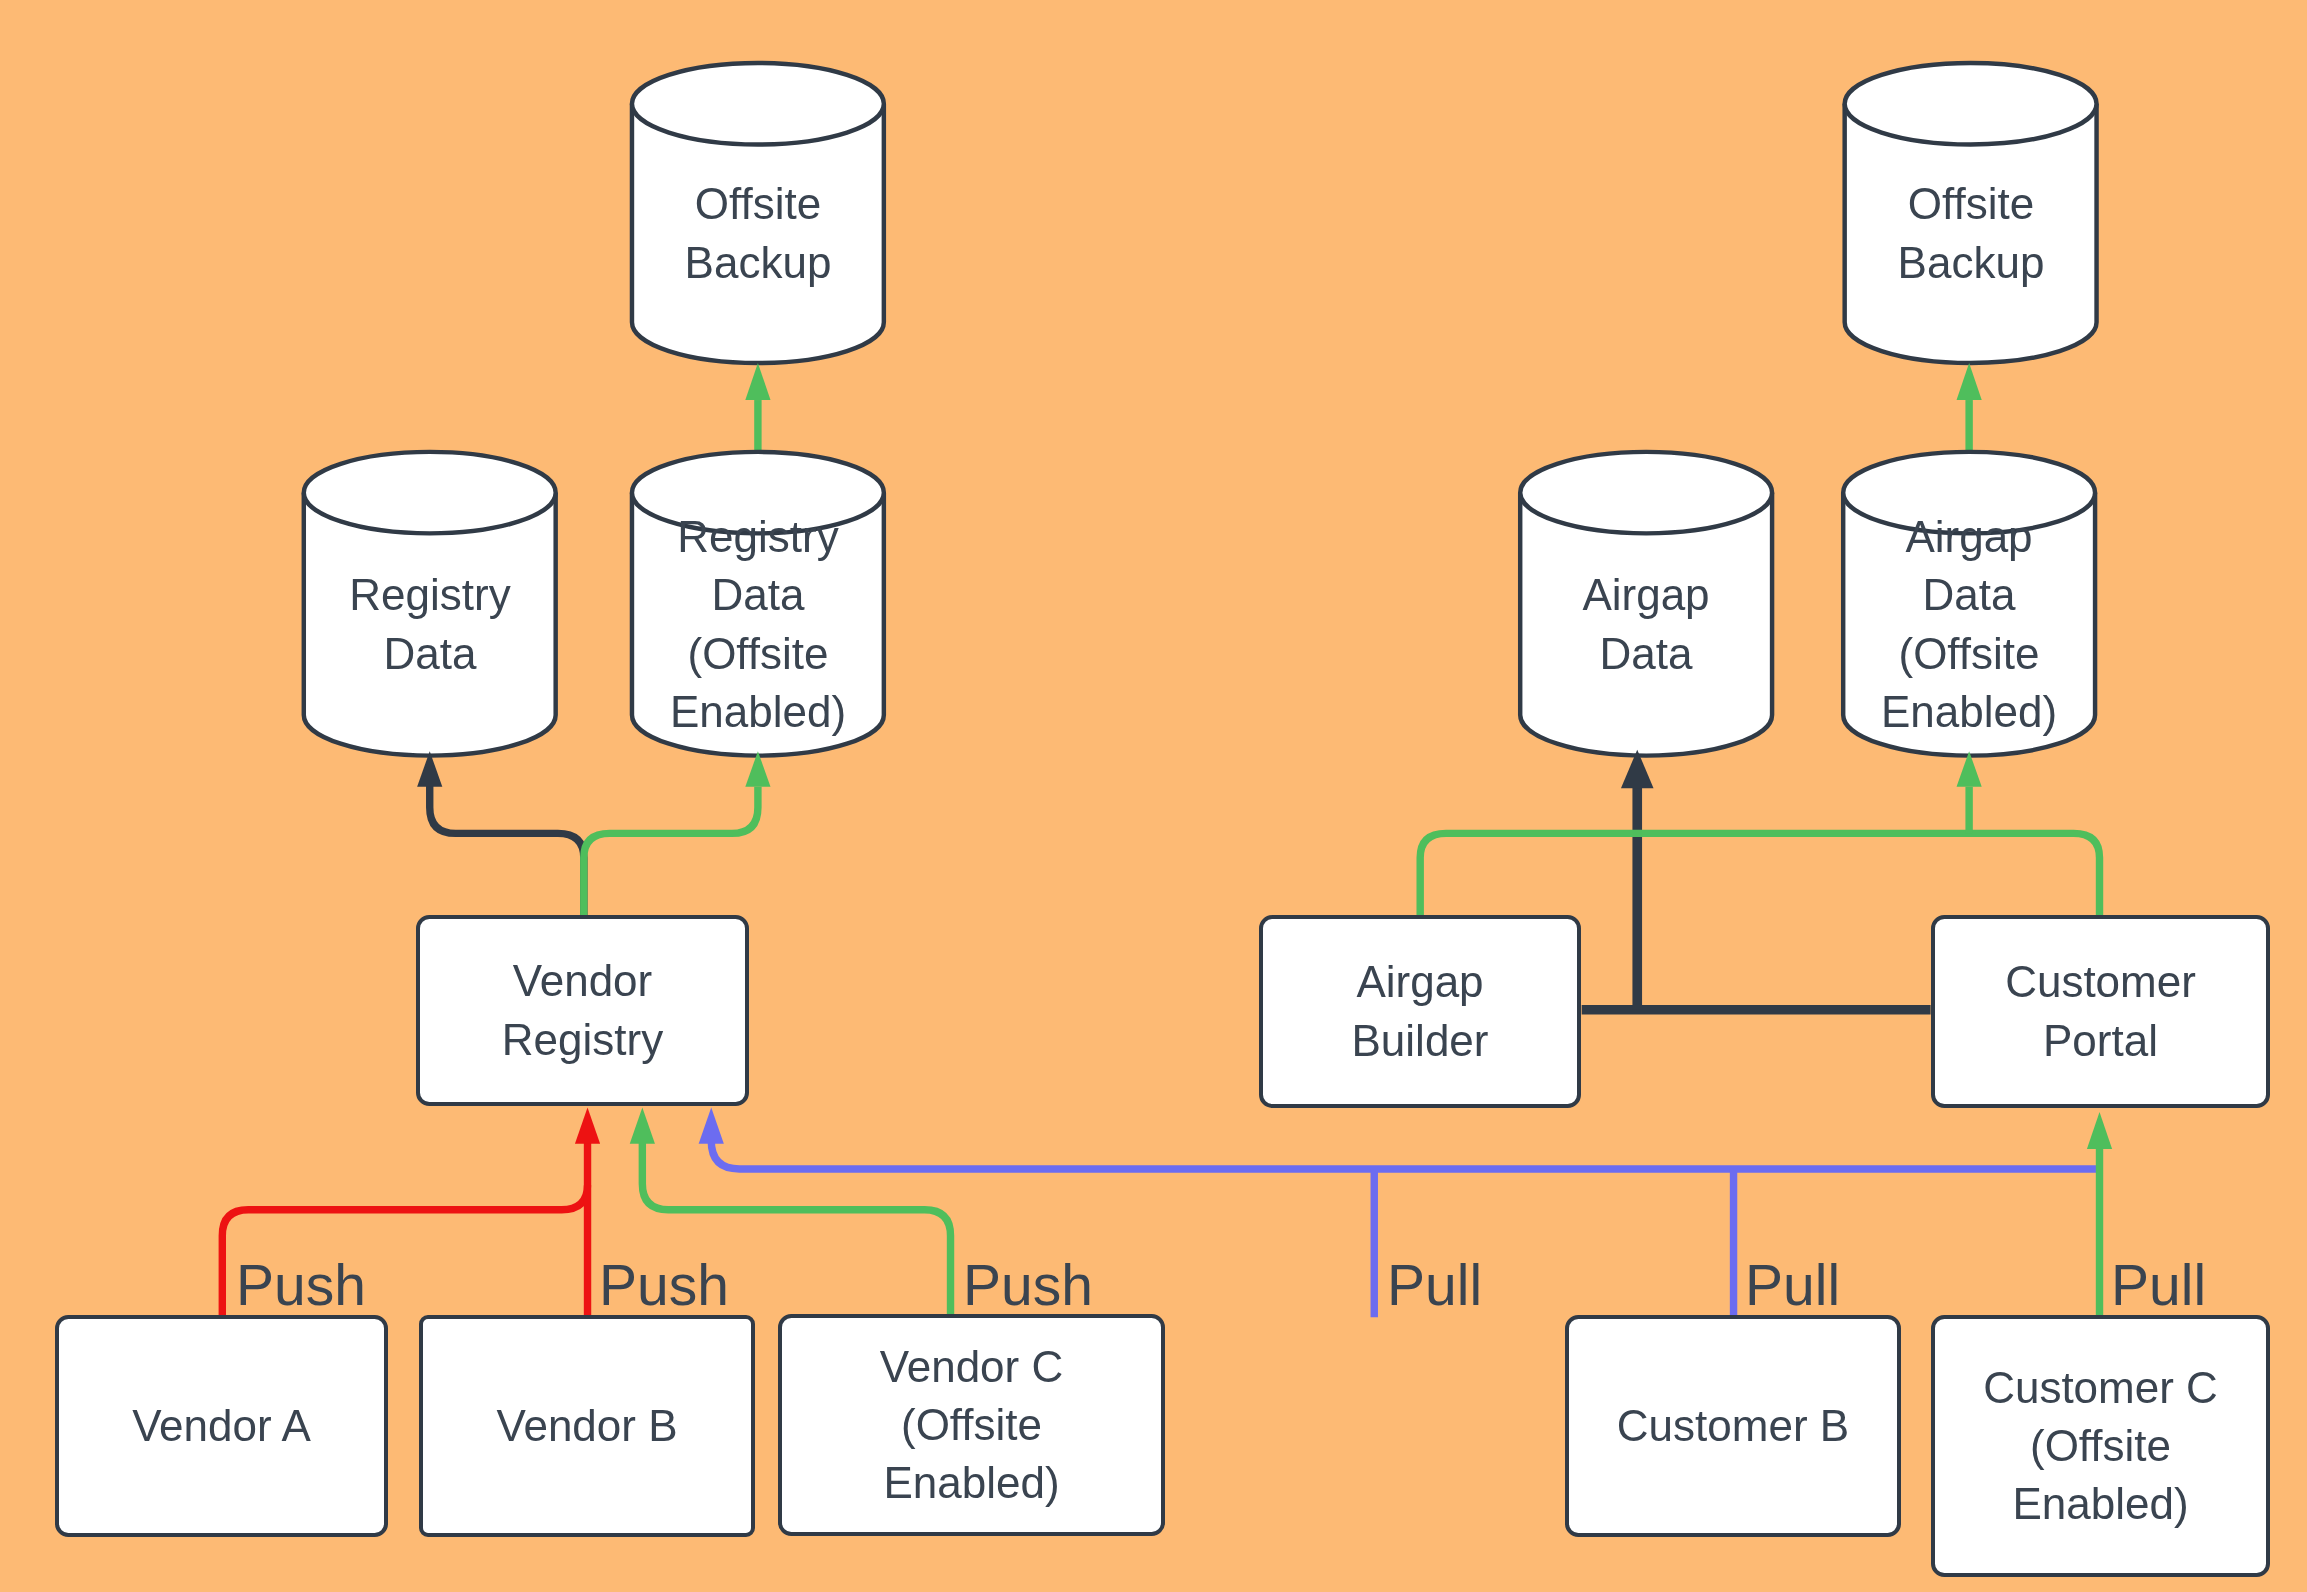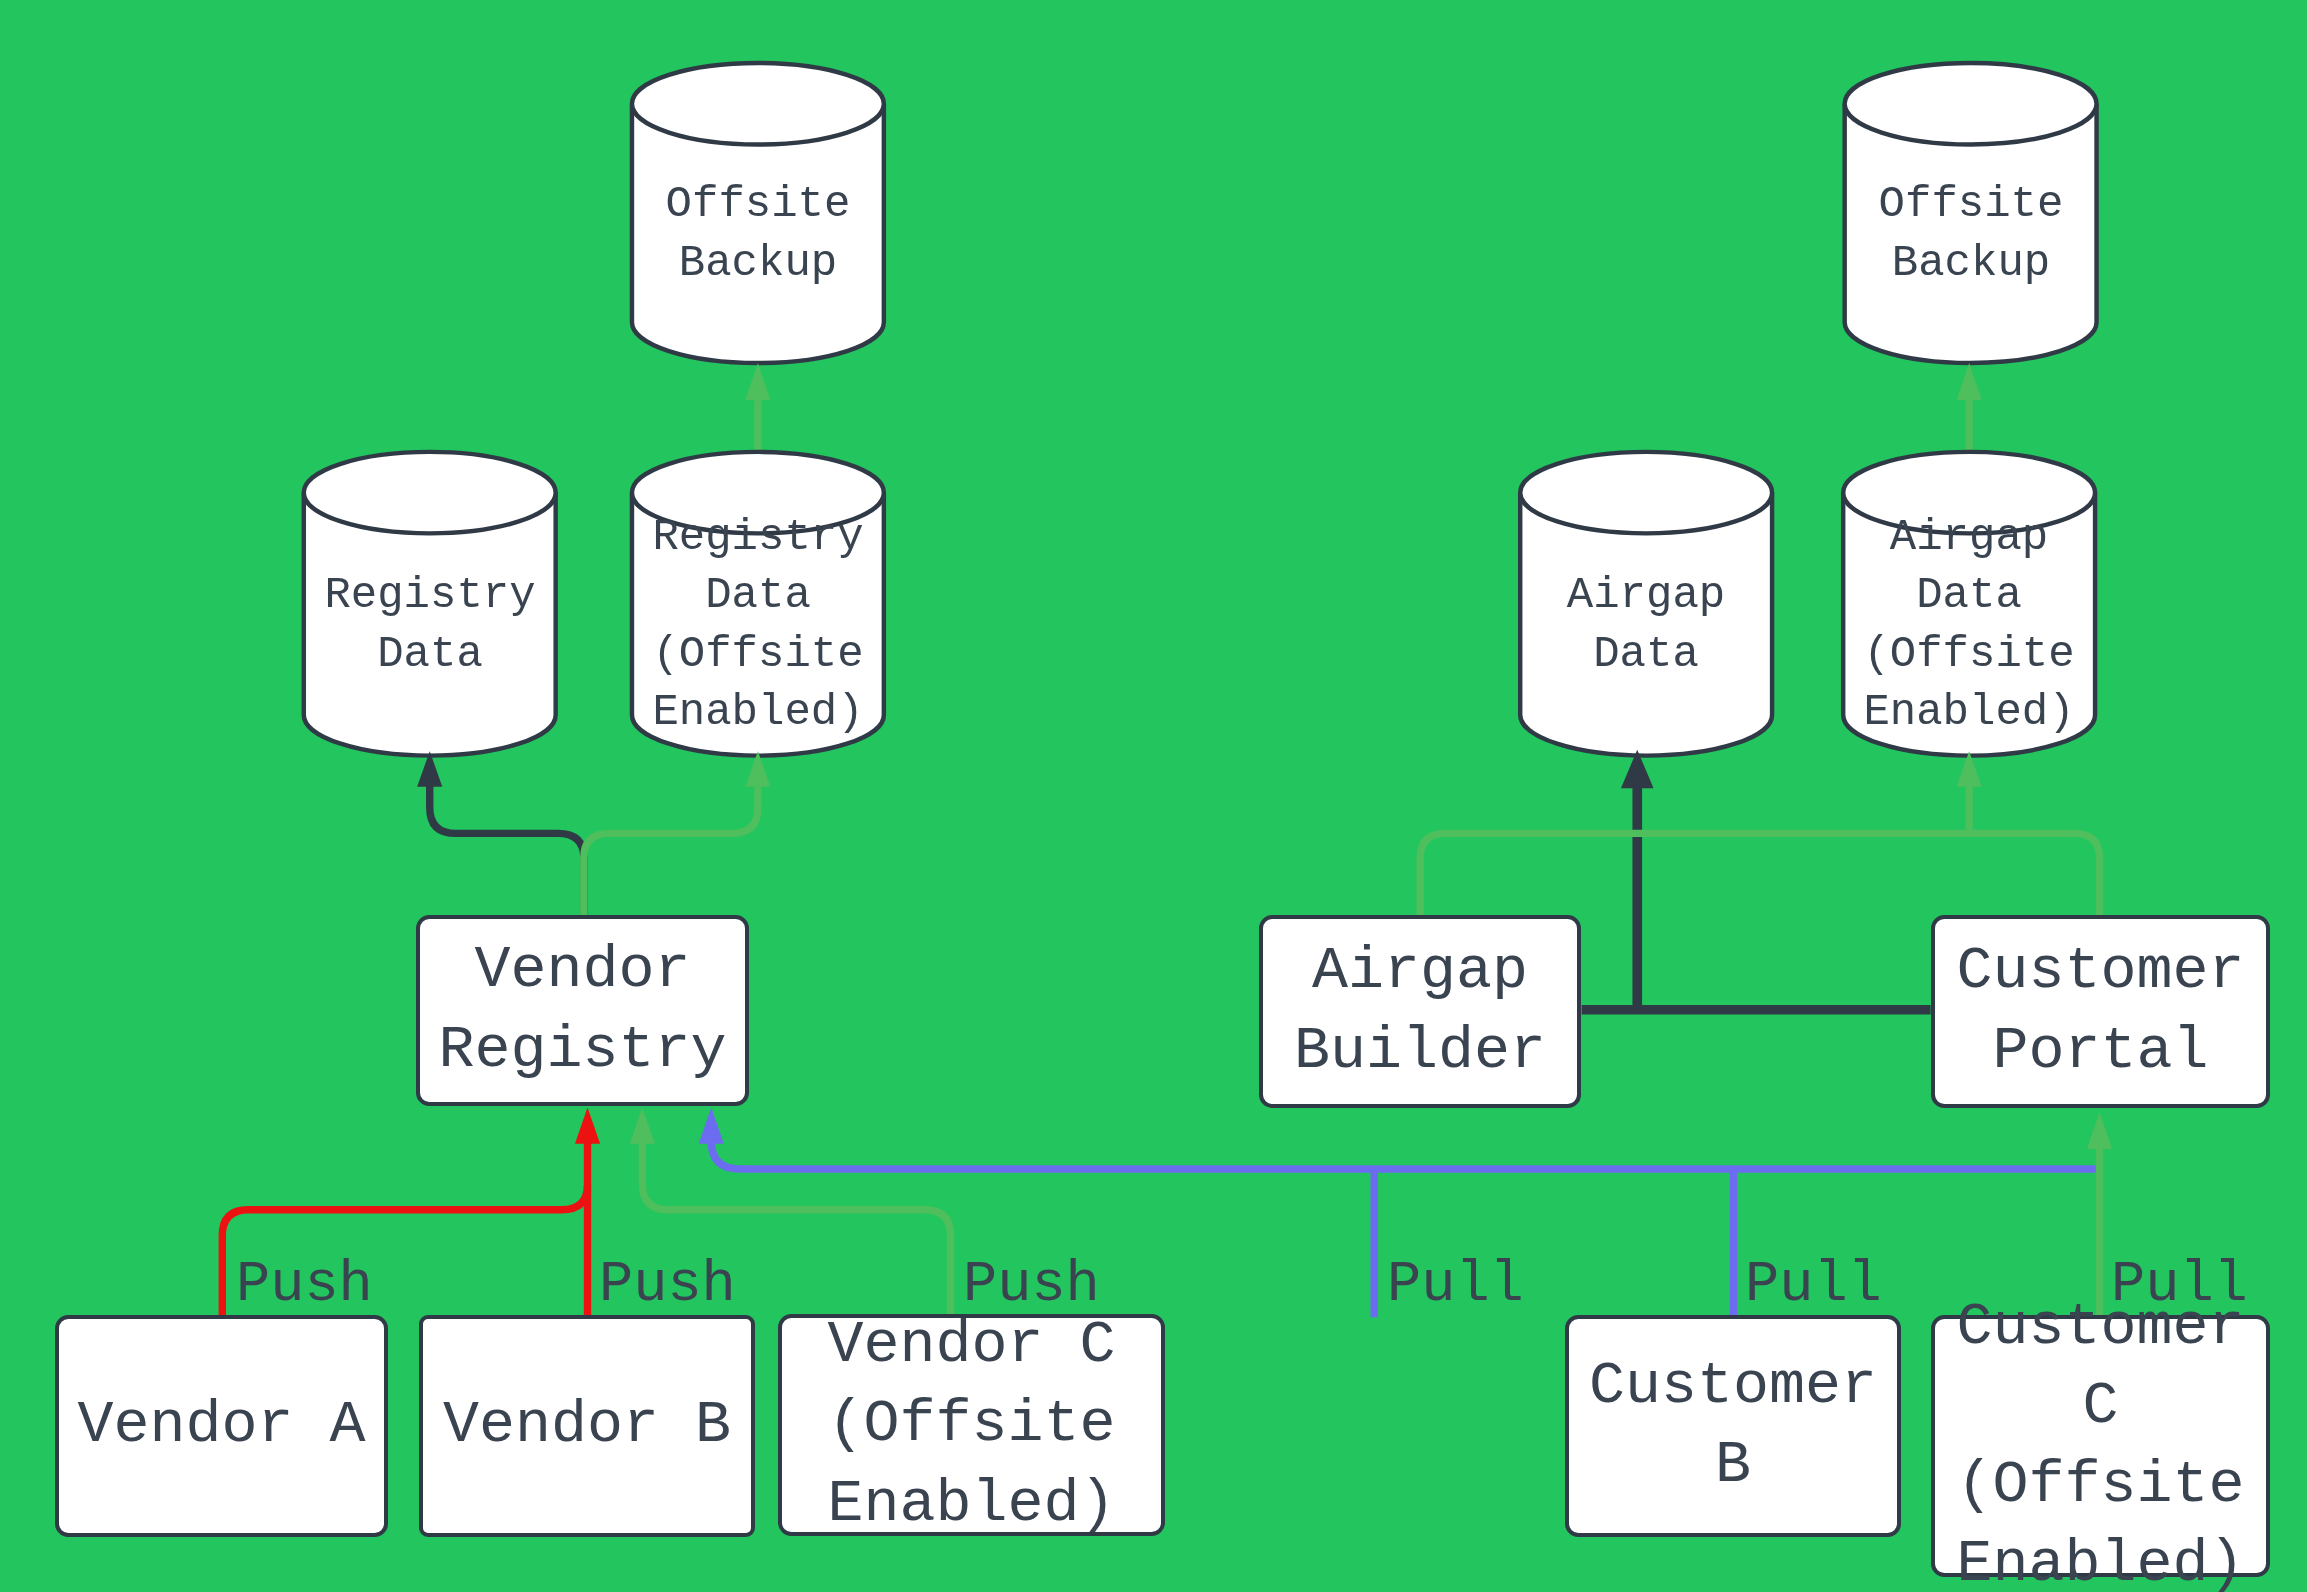--- a/index.html
+++ b/index.html
@@ -1,34 +1,34 @@
 <!DOCTYPE html>
 <html style="font-size:12px"><head>
 <meta charset="utf-8">
 <style>
   html,body{margin:0;padding:0;background:#ffffff;}
   .canvas{
     position:relative;
     width:2307px;height:1592px;
-    background:#22c55e;
-    font-family:Liberation Mono, monospace;
+    background:#fdba74;
+    font-family:Liberation Sans, sans-serif;
     overflow:hidden;
   }
   svg.wires{position:absolute;left:0;top:0;}
   .node{
     position:absolute;
     box-sizing:border-box;
     border:4.4px solid #303a46;
     border-radius:13.3px;
     background:#ffffff;
     display:flex;align-items:center;justify-content:center;
     text-align:center;
     white-space:pre-line;
     color:#3a4450;
-    font-size:60px;line-height:1.32;
+    font-size:44px;line-height:1.32;
   }
   .cyl-label{
     position:absolute;
     display:flex;align-items:center;justify-content:center;
     text-align:center;
     white-space:pre-line;
     color:#3a4450;
     font-size:44px;line-height:1.32;
     pointer-events:none;
   }

